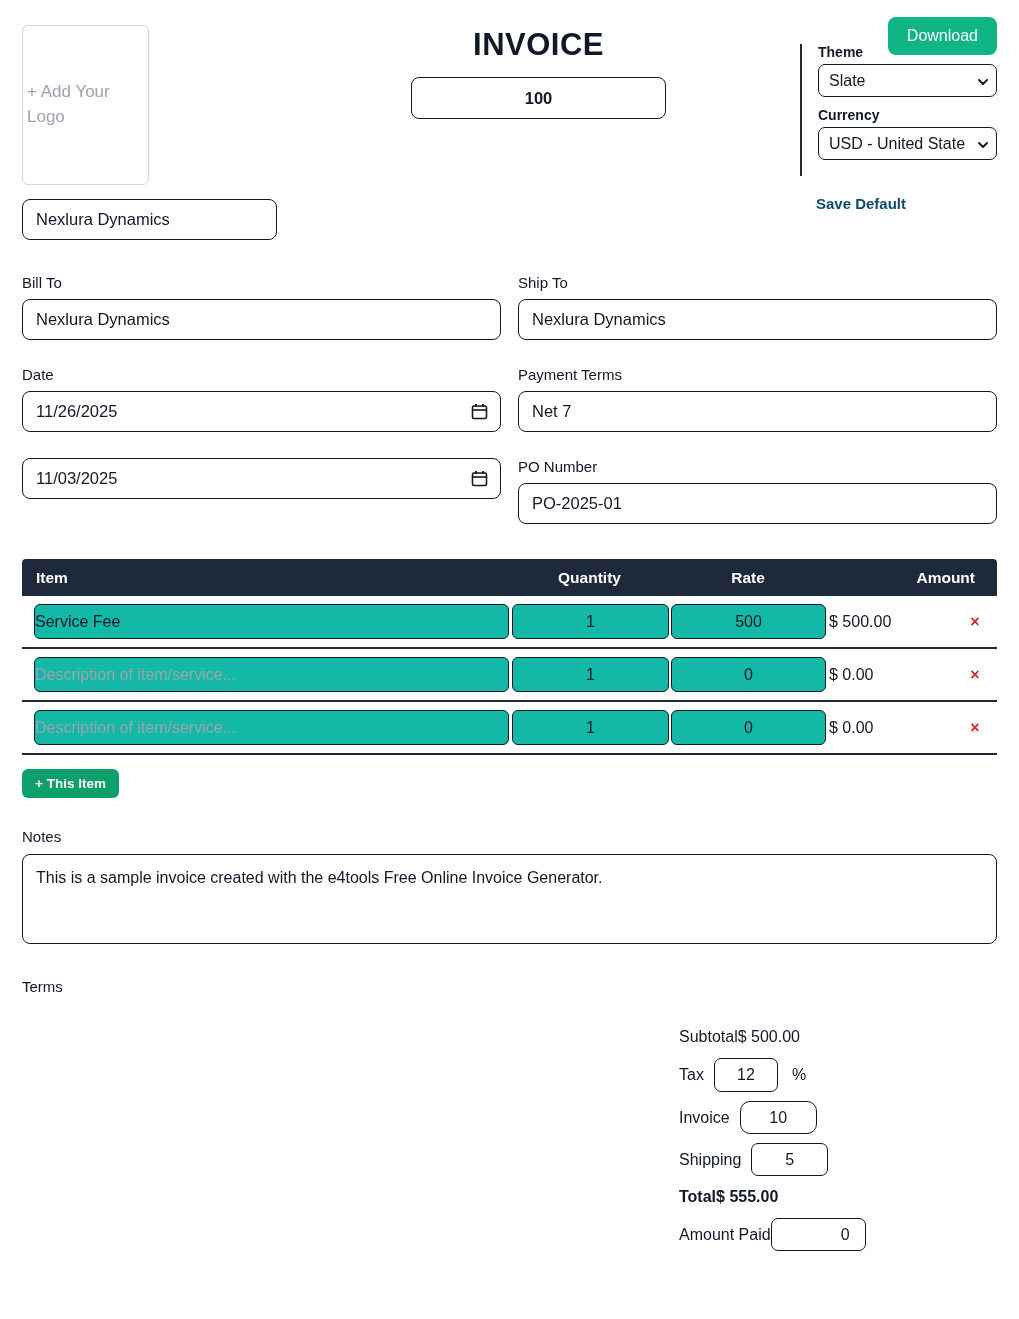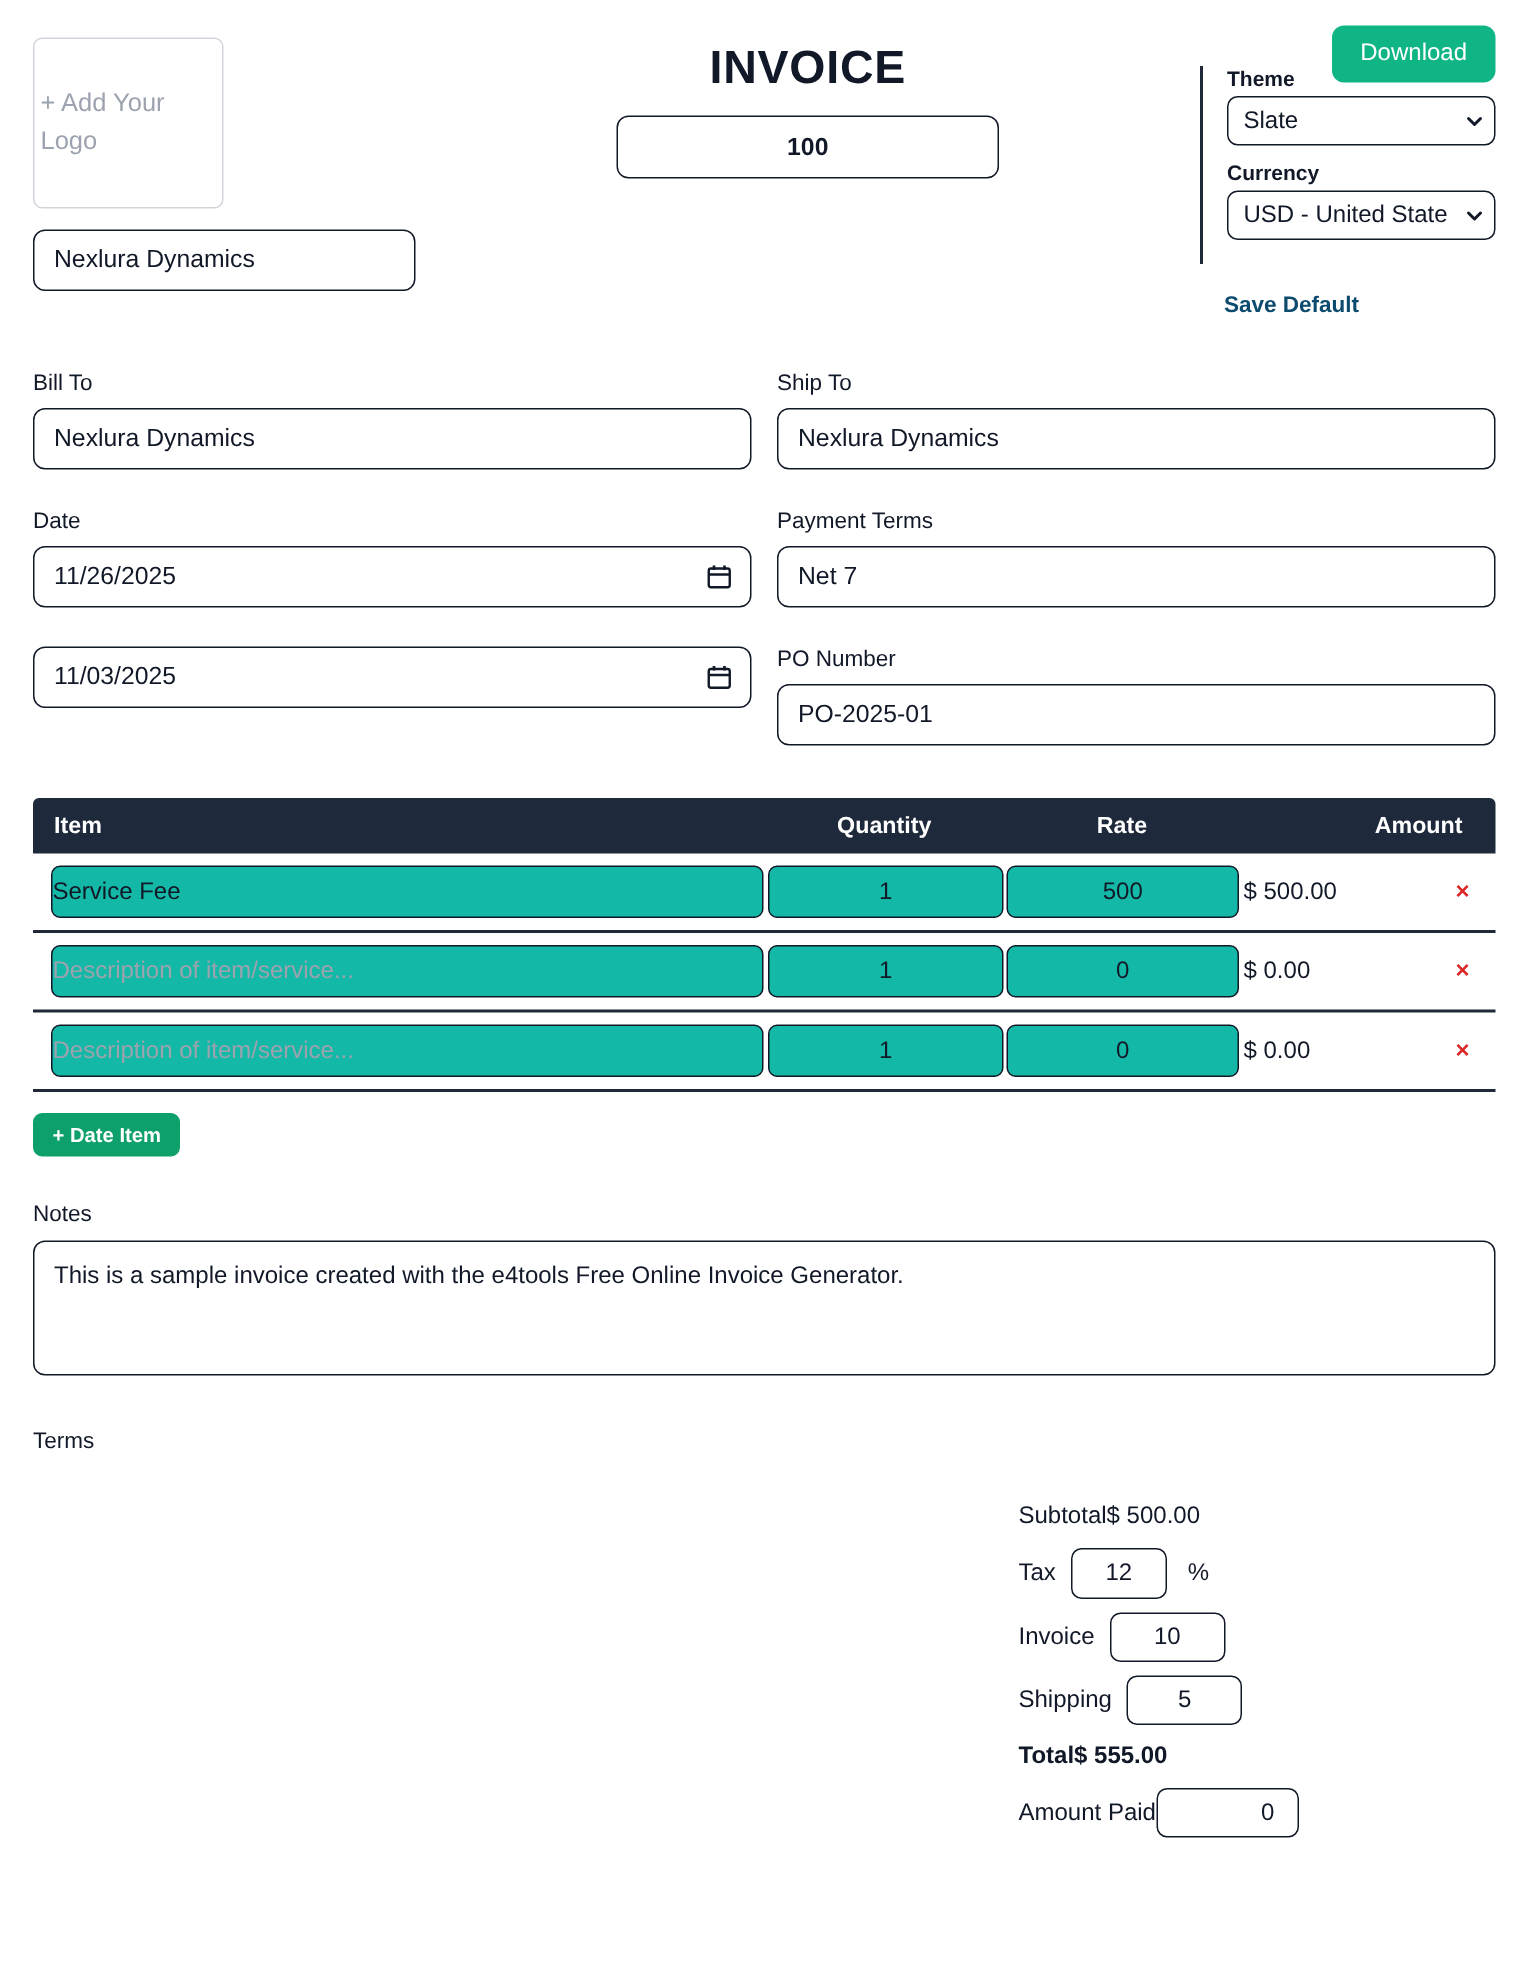--- a/index.html
+++ b/index.html
@@ -10,21 +10,21 @@
     color:#111827;
     padding:17px 22px 20px 22px;
     position:relative;
   }
   input, textarea, select, button { font-family:"Liberation Sans", sans-serif; color:#111827; }
 
   
   .header { display:flex; }
   .header-left { width:255px; flex:0 0 255px; padding-top:8px; }
   .logo-box {
-    width:127px; height:114px; border:1px solid #d1d5db; border-radius:6px;
+    width:127px; height:160px; border:1px solid #d1d5db; border-radius:6px;
     color:#9ca3af; font-size:17px; display:flex; align-items:center;
     padding:0 4px; line-height:1.45; cursor:pointer;
   }
   .company-input {
     margin-top:14px; width:255px; height:41px;
     border:1.5px solid #111827; border-radius:8px;
     font-size:16.5px; padding:0 13px; outline:none;
   }
   .header-center { flex:1; display:flex; flex-direction:column; align-items:center; padding-top:10px; }
   .invoice-title { font-size:31px; font-weight:700; letter-spacing:.5px; }
@@ -99,21 +99,21 @@
   
   .summary { width:318px; margin-left:auto; margin-top:30px; font-size:16px; }
   .sum-row { display:flex; align-items:center; justify-content:flex-start; margin-bottom:9px; min-height:24px; }
   .sum-row.inline { justify-content:flex-start; }
   .sum-input {
     border:1.5px solid #111827; border-radius:7px; height:34px; text-align:center;
     font-size:16px; outline:none;
   }
   .tax-input { width:64px; margin-left:10px; }
   .pct { margin-left:14px; }
-  .disc-input { width:77px; margin-left:10px; height:33px; }
+  .disc-input { width:77px; margin-left:10px; height:33px;border-radius:10px; }
   .ship-input { width:77px; margin-left:10px; height:33px; }
   .sum-row.semibold { font-weight:700; margin-top:4px; }
   .paid-input { width:95px; height:33px; text-align:right; padding-right:15px; }
 </style>
 </head>
 <body>
 
 <div class="header">
   <div class="header-left">
     <div class="logo-box">
@@ -230,21 +230,21 @@
   </div>
 
   <div class="item-row">
     <div class="cell-item"><input type="text" placeholder="Description of item/service..." style=""></div>
     <div class="cell-qty"><input type="text" value="1" style=""></div>
     <div class="cell-rate"><input type="text" value="0" style=""></div>
     <div class="cell-amount">$ 0.00</div>
     <div class="cell-delete"><span class="delete-x">×</span></div>
   </div>
 
-  <button class="add-line-btn">+ Date Item</button>
+  <button class="add-line-btn">+ This Item</button>
 </div>
 
 <div class="ta-block">
   <div class="field-label">Notes</div>
   <textarea style="">This is a sample invoice created with the e4tools Free Online Invoice Generator.</textarea>
 </div>
 
 <div class="ta-block">
   <div class="field-label">Terms</div>
 </div>

